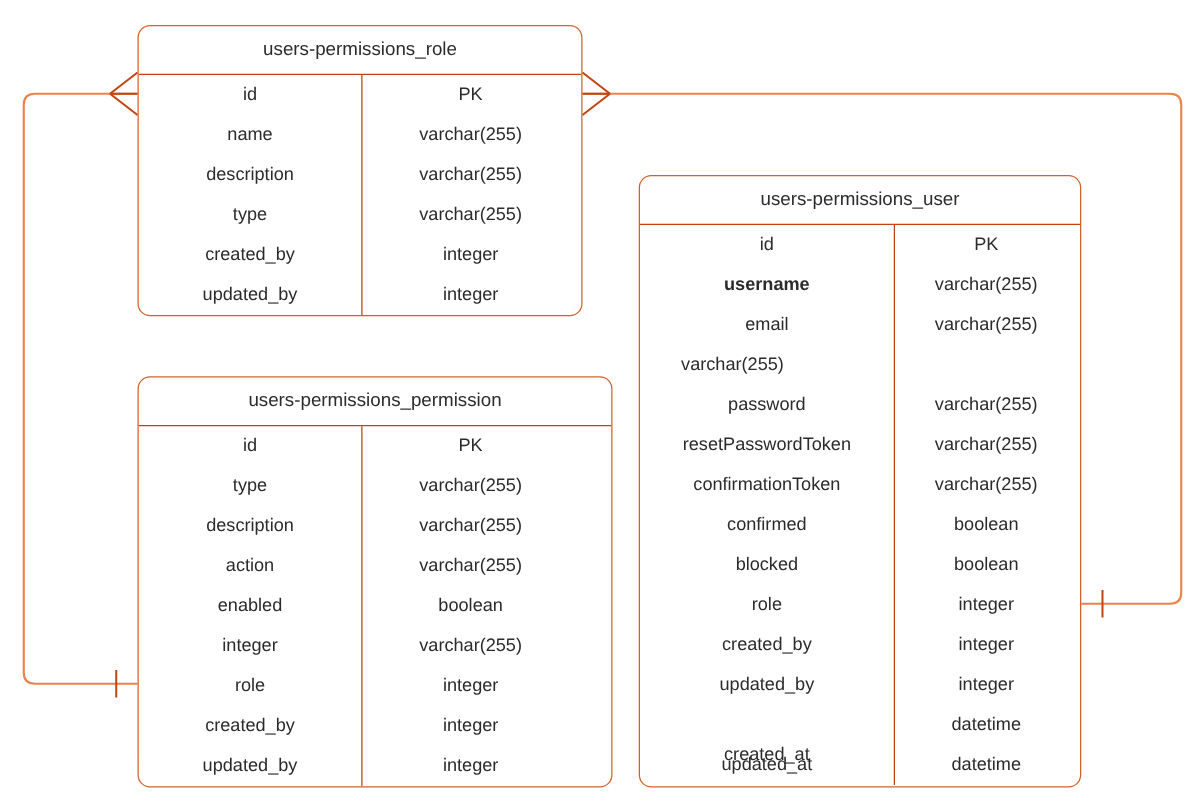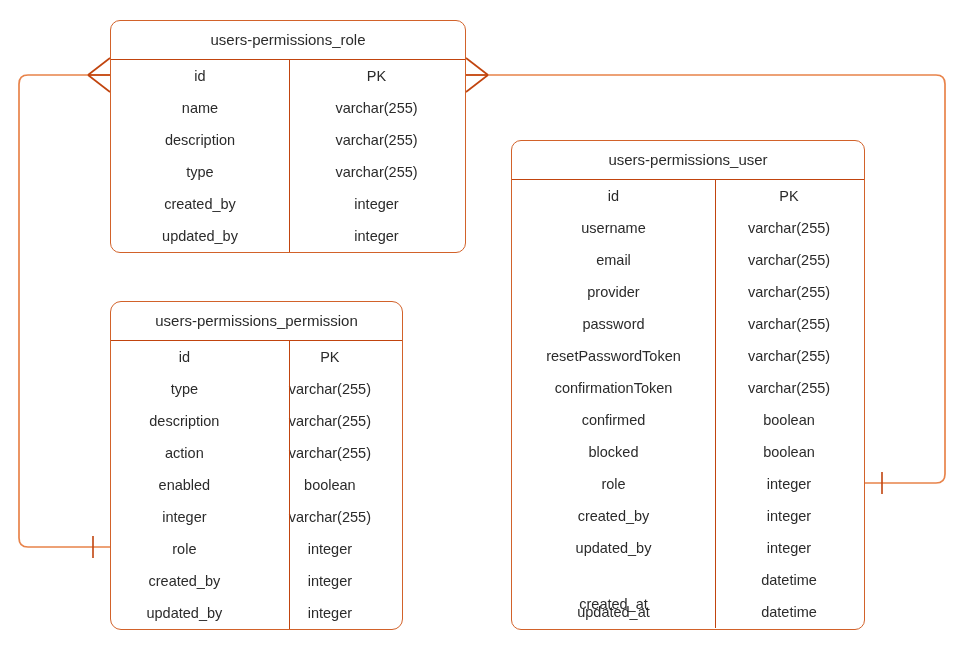--- a/index.html
+++ b/index.html
@@ -124,21 +124,21 @@
         <div class="field-name" style="width:178px;">created_by</div>
         <div class="field-type" style="width:175px;">integer</div>
       </div>
       <div class="field-row">
         <div class="field-name" style="width:178px;">updated_by</div>
         <div class="field-type" style="width:175px;">integer</div>
       </div>
     </div>
   </div>
 
-  <div class="entity" style="left:110px; top:301px; width:293px; height:329px;border-radius:11px;">
+  <div class="entity" style="left:110px; top:301px; width:380px; height:329px;">
     <div class="entity-title">users-permissions_permission</div>
     <div class="entity-body">
       <div class="col-divider" style="left:178px;"></div>
       <div class="field-row">
         <div class="field-name" style="width:178px;">id</div>
         <div class="field-type" style="width:175px;">PK</div>
       </div>
       <div class="field-row">
         <div class="field-name" style="width:178px;">type</div>
         <div class="field-type" style="width:175px;">varchar(255)</div>
@@ -176,29 +176,28 @@
 
   <div class="entity" style="left:511px; top:140px; width:354px; height:490px;">
     <div class="entity-title">users-permissions_user</div>
     <div class="entity-body">
       <div class="col-divider" style="left:203px;"></div>
       <div class="field-row">
         <div class="field-name" style="width:203px;">id</div>
         <div class="field-type" style="width:148px;">PK</div>
       </div>
       <div class="field-row">
-        <div class="field-name" style="width:203px;">username</div>
+        <div class="field-name" style="width:203px;font-weight:bold;">username</div>
         <div class="field-type" style="width:148px;">varchar(255)</div>
       </div>
       <div class="field-row">
         <div class="field-name" style="width:203px;">email</div>
         <div class="field-type" style="width:148px;">varchar(255)</div>
       </div>
       <div class="field-row">
-        <div class="field-name" style="width:203px;">provider</div>
         <div class="field-type" style="width:148px;">varchar(255)</div>
       </div>
       <div class="field-row">
         <div class="field-name" style="width:203px;">password</div>
         <div class="field-type" style="width:148px;">varchar(255)</div>
       </div>
       <div class="field-row">
         <div class="field-name" style="width:203px;">resetPasswordToken</div>
         <div class="field-type" style="width:148px;">varchar(255)</div>
       </div>

